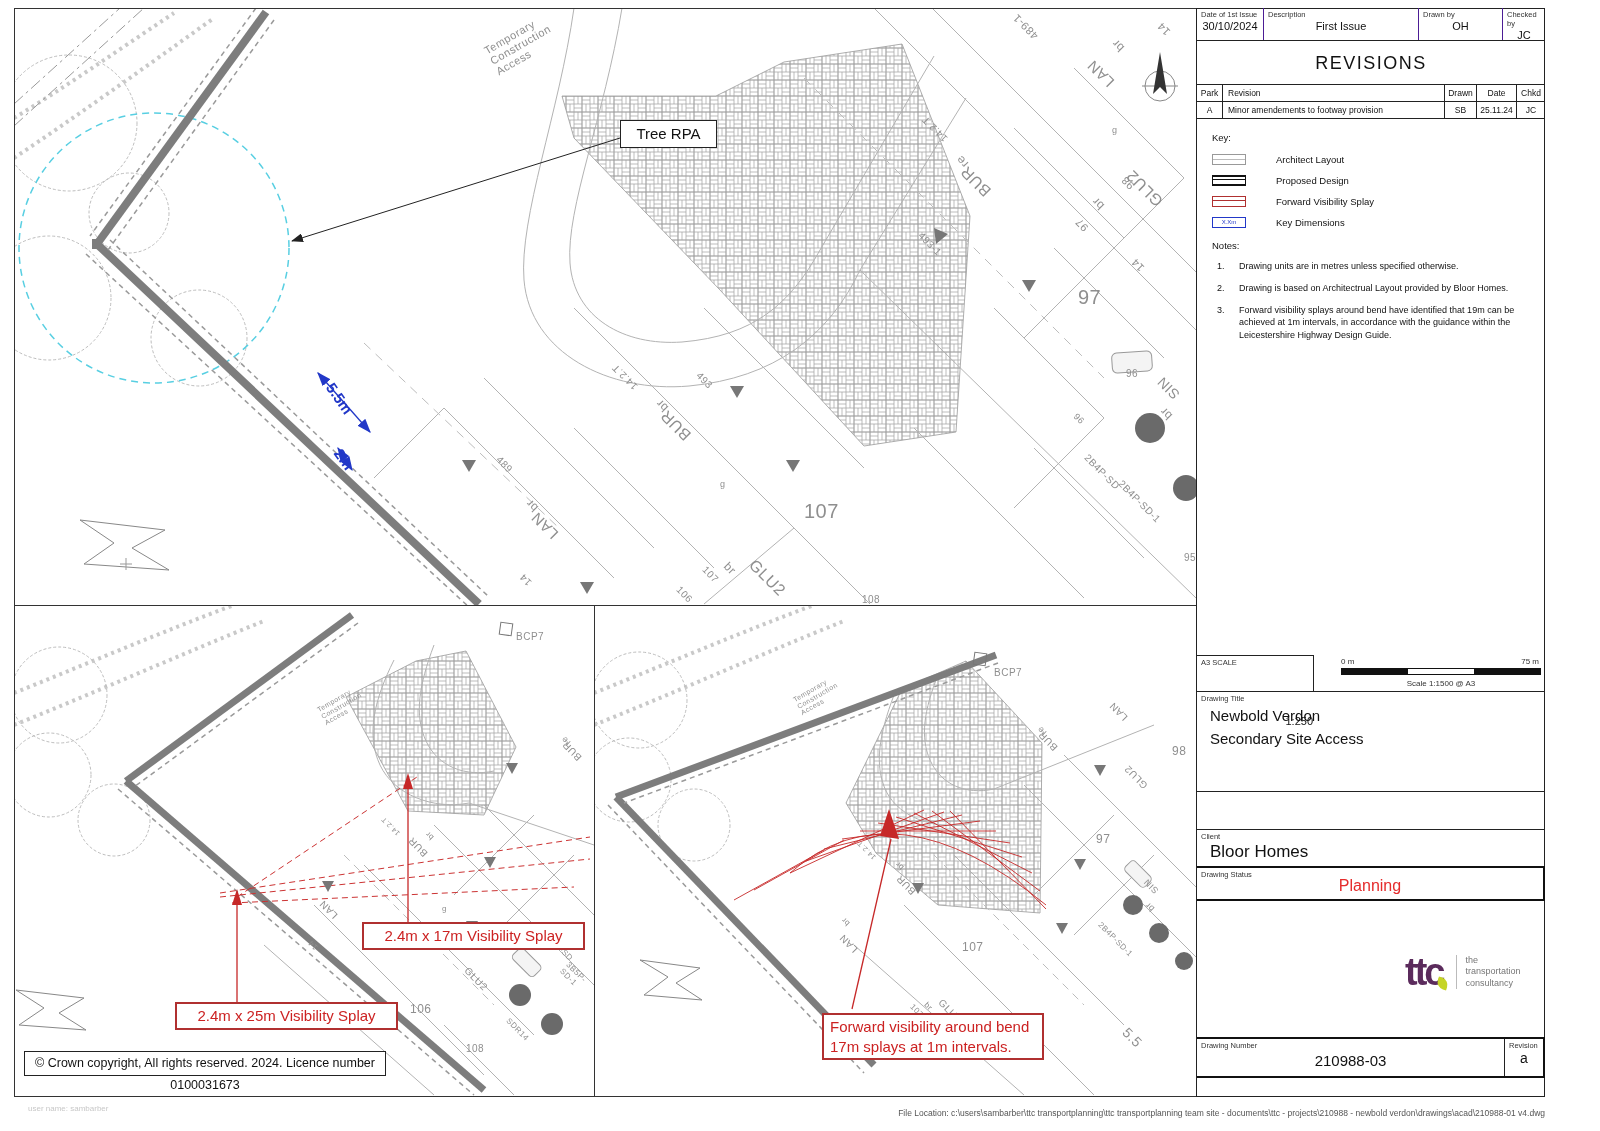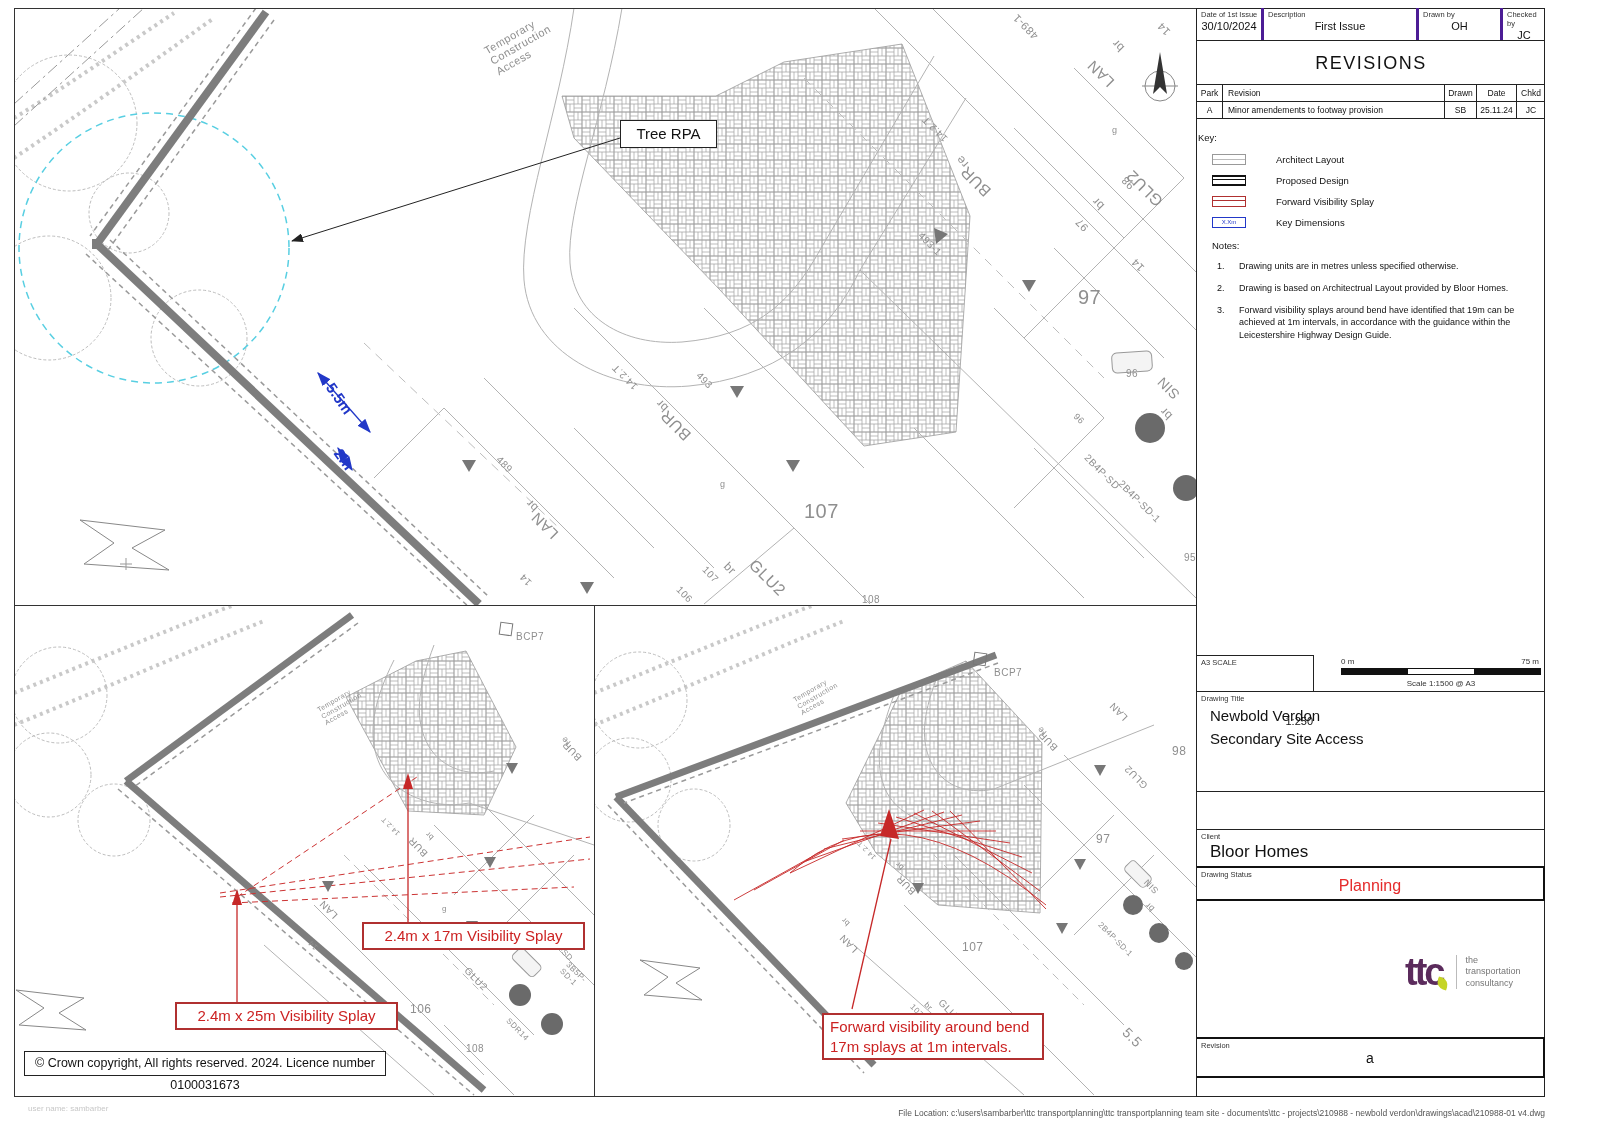--- a/index.html
+++ b/index.html
@@ -14,21 +14,21 @@
   .map-label.blue { color: #2238c8; font-weight: bold; letter-spacing: 0; }
 
   .anno-box { position: absolute; background: #fff; border: 2px solid #b03030; color: #cc2222; font-size: 15px; text-align: center; line-height: 1.3; padding: 2px 6px; white-space: nowrap; }
   .plain-box { position: absolute; background: #fff; border: 1px solid #222; color: #111; text-align: center; }
 
   
   .tb { position: absolute; left: 1196px; top: 8px; width: 349px; height: 1089px; border-left: 1px solid #222; font-size: 10px; color: #111; }
   .tb-row { position: absolute; left: 0; width: 100%; }
   .tb-label { font-size: 7.5px; color: #333; padding: 2px 0 0 4px; display: block; }
   .cellgrid { display: flex; height: 100%; }
-  .cellgrid > div { border-right: 3px solid #4c1d95; position: relative; }
+  .cellgrid > div { border-right: 1px solid #4c1d95; position: relative; }
   .cellgrid > div:last-child { border-right: none; }
   .cell-val { display: block; text-align: center; font-size: 11px; margin-top: 1px; }
   .rev-title { text-align: center; font-size: 18px; letter-spacing: 1.5px; color: #111; padding-top: 12px; }
   .rev-grid { display: flex; border-top: 1px solid #222; font-size: 8.5px; }
   .rev-grid > div { border-right: 1px solid #222; padding: 3px 2px; overflow: hidden; white-space: nowrap; }
   .rev-grid > div:last-child { border-right: none; }
   .rc0 { width: 26px; text-align: center; }
   .rc1 { flex: 1; padding-left: 5px !important; }
   .rc2 { width: 32px; text-align: center; }
   .rc3 { width: 40px; text-align: center; }
@@ -458,21 +458,21 @@
     <div class="rev-grid" style="border-bottom:1px solid #222;">
       <div class="rc0">A</div>
       <div class="rc1">Minor amendements to footway provision</div>
       <div class="rc2">SB</div>
       <div class="rc3">25.11.24</div>
       <div class="rc4">JC</div>
     </div>
   </div>
 
   <div class="tb-row" style="top:124px;">
-    <div style="margin-left:1px;font-size:9.5px;">Key:</div>
+    <div style="margin-left:15px;font-size:9.5px;">Key:</div>
     <div style="height:6px;"></div>
     <div class="key-row">
       <span class="sw sw-architect"></span>
       <span class="kl">Architect Layout</span>
     </div>
     <div class="key-row">
       <span class="sw sw-proposed"></span>
       <span class="kl">Proposed Design</span>
     </div>
     <div class="key-row">
@@ -540,20 +540,24 @@
       <span class="ttc-tag">
         <div>the</div>
         <div>transportation</div>
         <div>consultancy</div>
       </span>
     </div>
   </div>
 
   <div class="tb-row" style="top:1029px;height:41px;border:2px solid #111;border-left:none;">
     <div class="cellgrid">
+      <div style="width:308px;border-right:1px solid #222;">
+        <span class="tb-label">Drawing Number</span>
+        <div style="font-size:15px;text-align:center;margin-top:2px;">210988-03</div>
+      </div>
       <div style="flex:1;">
         <span class="tb-label">Revision</span>
         <div style="font-size:14px;text-align:center;">a</div>
       </div>
     </div>
   </div>
 </div>
 
 <div class="footer-user">user name: sambarber</div>
 <div class="footer-file">File Location: c:\users\sambarber\ttc transportplanning\ttc transportplanning team site - documents\ttc - projects\210988 - newbold verdon\drawings\acad\210988-01 v4.dwg</div>

